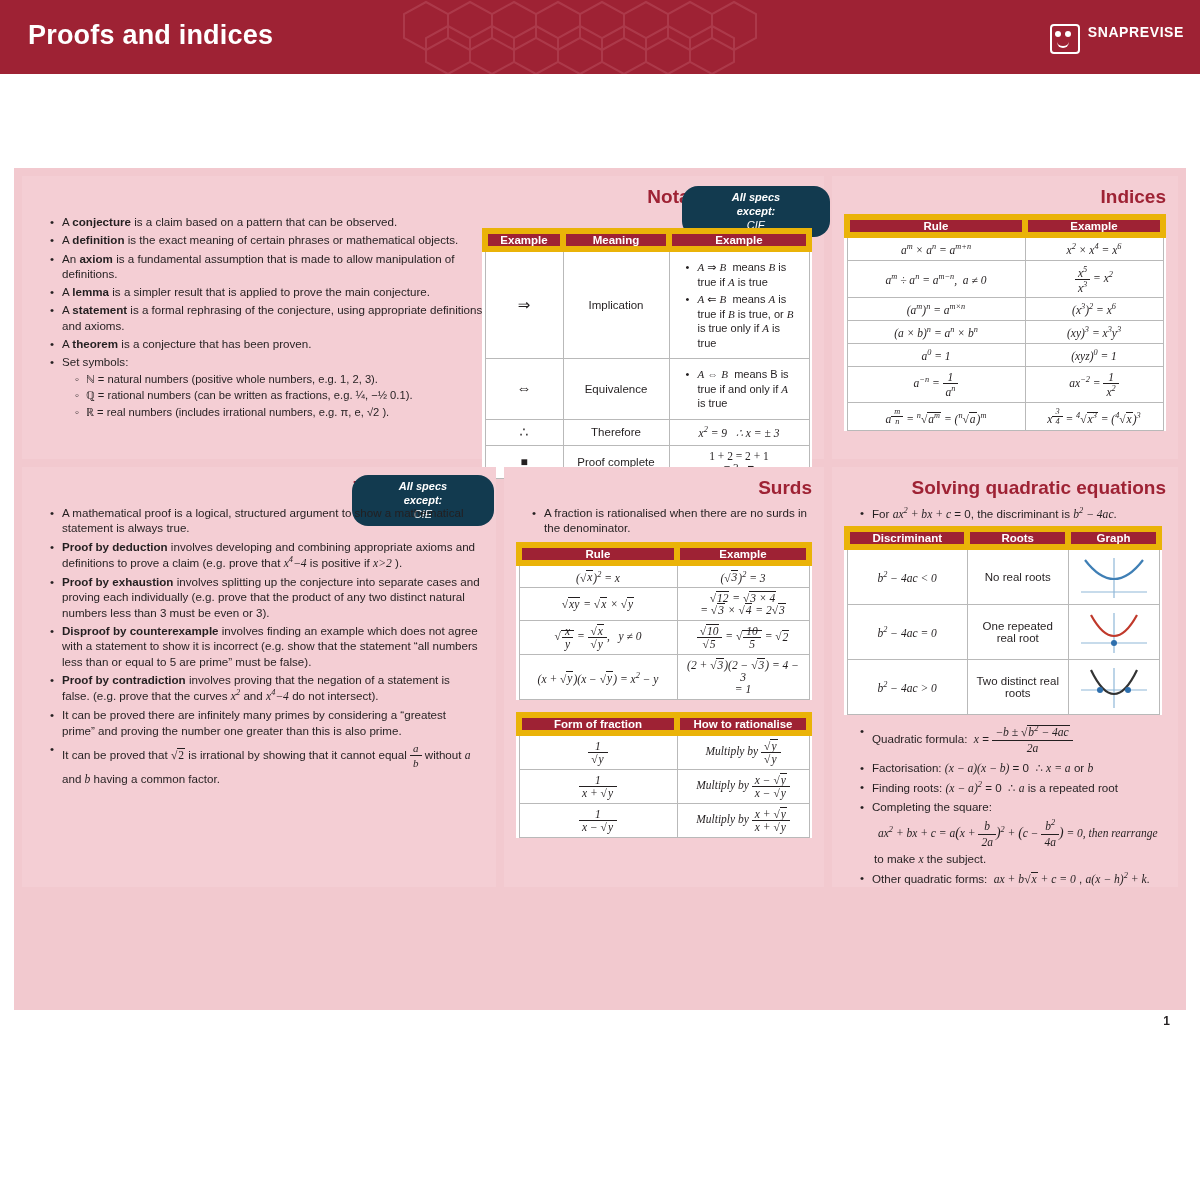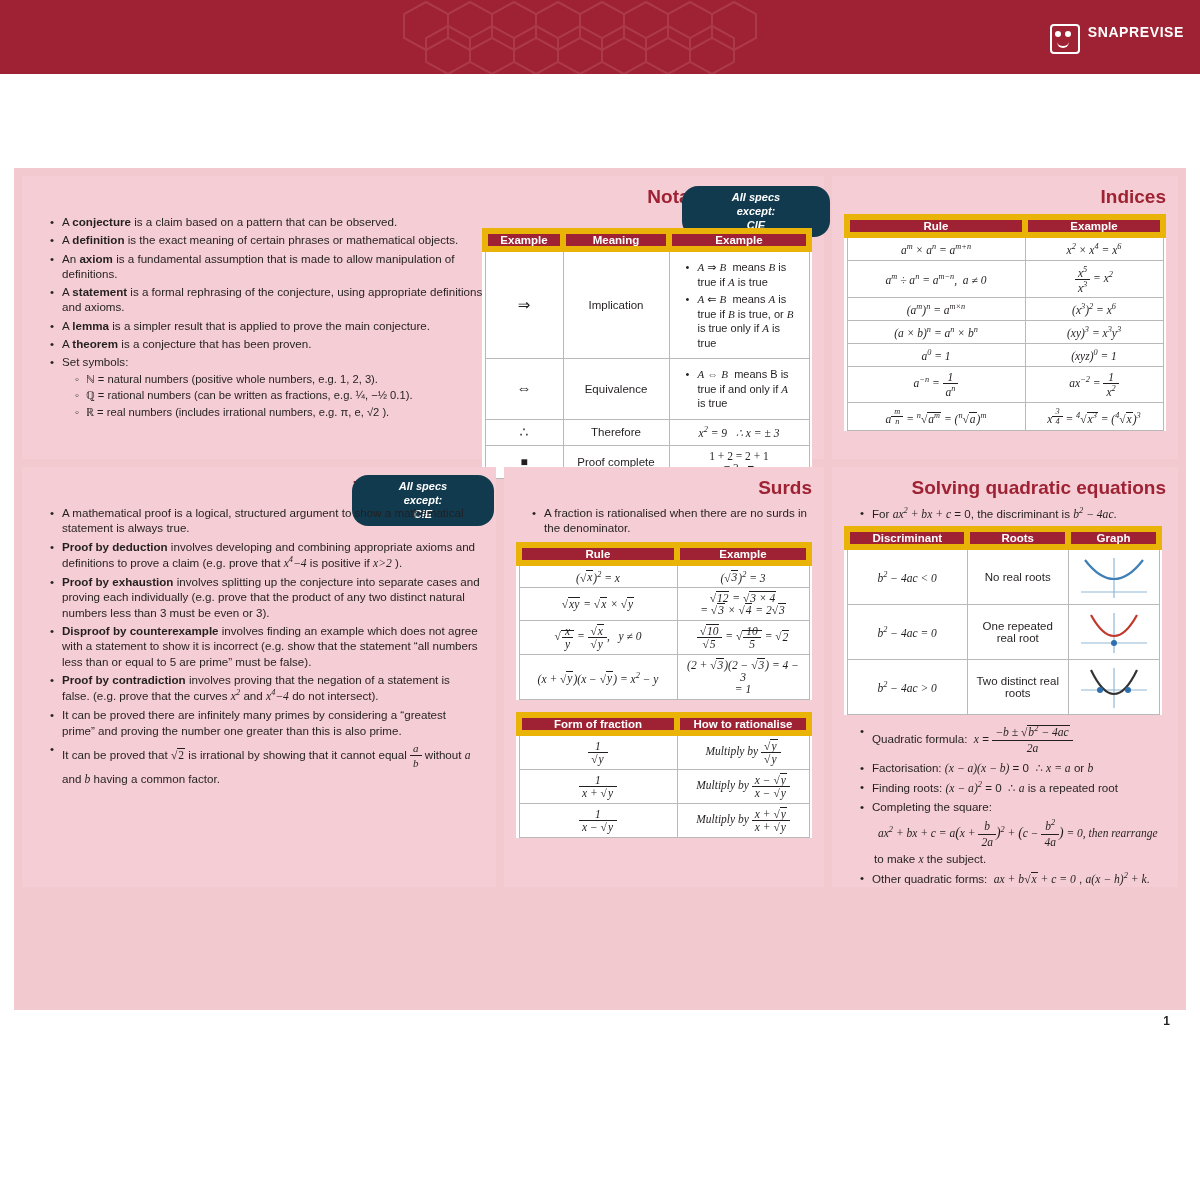--- a/index.html
+++ b/index.html
@@ -24,21 +24,21 @@
   ul.b>li:before{content:"•";position:absolute;left:-2px;top:0;color:#231f20;}
   ul.sub{margin:2px 0 2px 0;padding-left:14px;list-style:none;}
   ul.sub>li{position:relative;padding-left:10px;margin-bottom:2px;font-size:11.2px;line-height:1.3;}
   ul.sub>li:before{content:"◦";position:absolute;left:-1px;top:0;color:#231f20;}
   b{font-weight:bold;}
   .mi{font-family:"Liberation Serif", serif;font-style:italic;}
   .mr{font-family:"Liberation Serif", serif;}
   .sup{font-size:.72em;vertical-align:super;}
   
   .pill{position:absolute;background:#123a4f;color:#fff;border-radius:16px;text-align:center;padding:5px 30px;font-size:11px;line-height:1.25;font-style:italic;font-weight:bold;}
-  .pill .x{font-weight:bold;font-style:italic;}
+  .pill .x{font-weight:normal;font-style:italic;}
   
   table{border-collapse:collapse;background:#fff;}
   table th{background:#9e2234;color:#fff;font-size:11.5px;padding:0 6px;border:6px solid #eab308;font-weight:bold;}
   table td{border:1px solid #b9b9b9;font-size:11.5px;padding:4px 6px;vertical-align:middle;}
   .ctr{text-align:center;}
   .fr{display:inline-block;vertical-align:middle;text-align:center;font-family:"Liberation Serif", serif;}
   .fr .n{display:block;border-bottom:1px solid #231f20;padding:0 3px;}
   .fr .d{display:block;padding:0 3px;}
   .sqrt{font-family:"Liberation Serif",serif;}
   .sqrt>span{border-top:1px solid #231f20;padding:0 1px 0 1px;}
@@ -63,20 +63,21 @@
         <polygon points="646,2 668,14 668,38 646,50 624,38 624,14"></polygon>
         <polygon points="624,26 646,38 646,62 624,74 602,62 602,38"></polygon>
         <polygon points="690,2 712,14 712,38 690,50 668,38 668,14"></polygon>
         <polygon points="668,26 690,38 690,62 668,74 646,62 646,38"></polygon>
         <polygon points="426,2 448,14 448,38 426,50 404,38 404,14"></polygon>
         <polygon points="448,26 470,38 470,62 448,74 426,62 426,38"></polygon>
         <polygon points="734,2 756,14 756,38 734,50 712,38 712,14"></polygon>
         <polygon points="712,26 734,38 734,62 712,74 690,62 690,38"></polygon>
       </g>
     </svg>
+    <h1>Proofs and indices</h1>
     <div class="brand">
       <div class="logo">
         <div class="eyes">
             <i></i>
             <i></i>
           </div>
         <div class="mouth"></div>
       </div>
       <div class="name">SNAPREVISE</div>
     </div>
@@ -89,22 +90,22 @@
 
       <div class="pill" style="left:660px;top:10px;width:148px;box-sizing:border-box;">
         <div>All specs except:</div>
         <div class="x">CIE</div>
       </div>
 
       <ul class="b" style="width:442px;">
         <li>A <b>conjecture</b> is a claim based on a pattern that can be observed.</li>
         <li>A <b>definition</b> is the exact meaning of certain phrases or mathematical objects.</li>
         <li>An <b>axiom</b> is a fundamental assumption that is made to allow manipulation of definitions.</li>
+        <li>A <b>lemma</b> is a simpler result that is applied to prove the main conjecture.</li>
         <li>A <b>statement</b> is a formal rephrasing of the conjecture, using appropriate definitions and axioms.</li>
-        <li>A <b>lemma</b> is a simpler result that is applied to prove the main conjecture.</li>
         <li>A <b>theorem</b> is a conjecture that has been proven.</li>
         <li>Set symbols:
           <ul class="sub">
             <li>ℕ = natural numbers (positive whole numbers, e.g. 1, 2, 3).</li>
             <li>ℚ = rational numbers (can be written as fractions, e.g. ¼, −½ 0.1).</li>
             <li>ℝ = real numbers (includes irrational numbers, e.g. π, e, √2 ).</li>
           </ul>
         </li>
       </ul>
 

